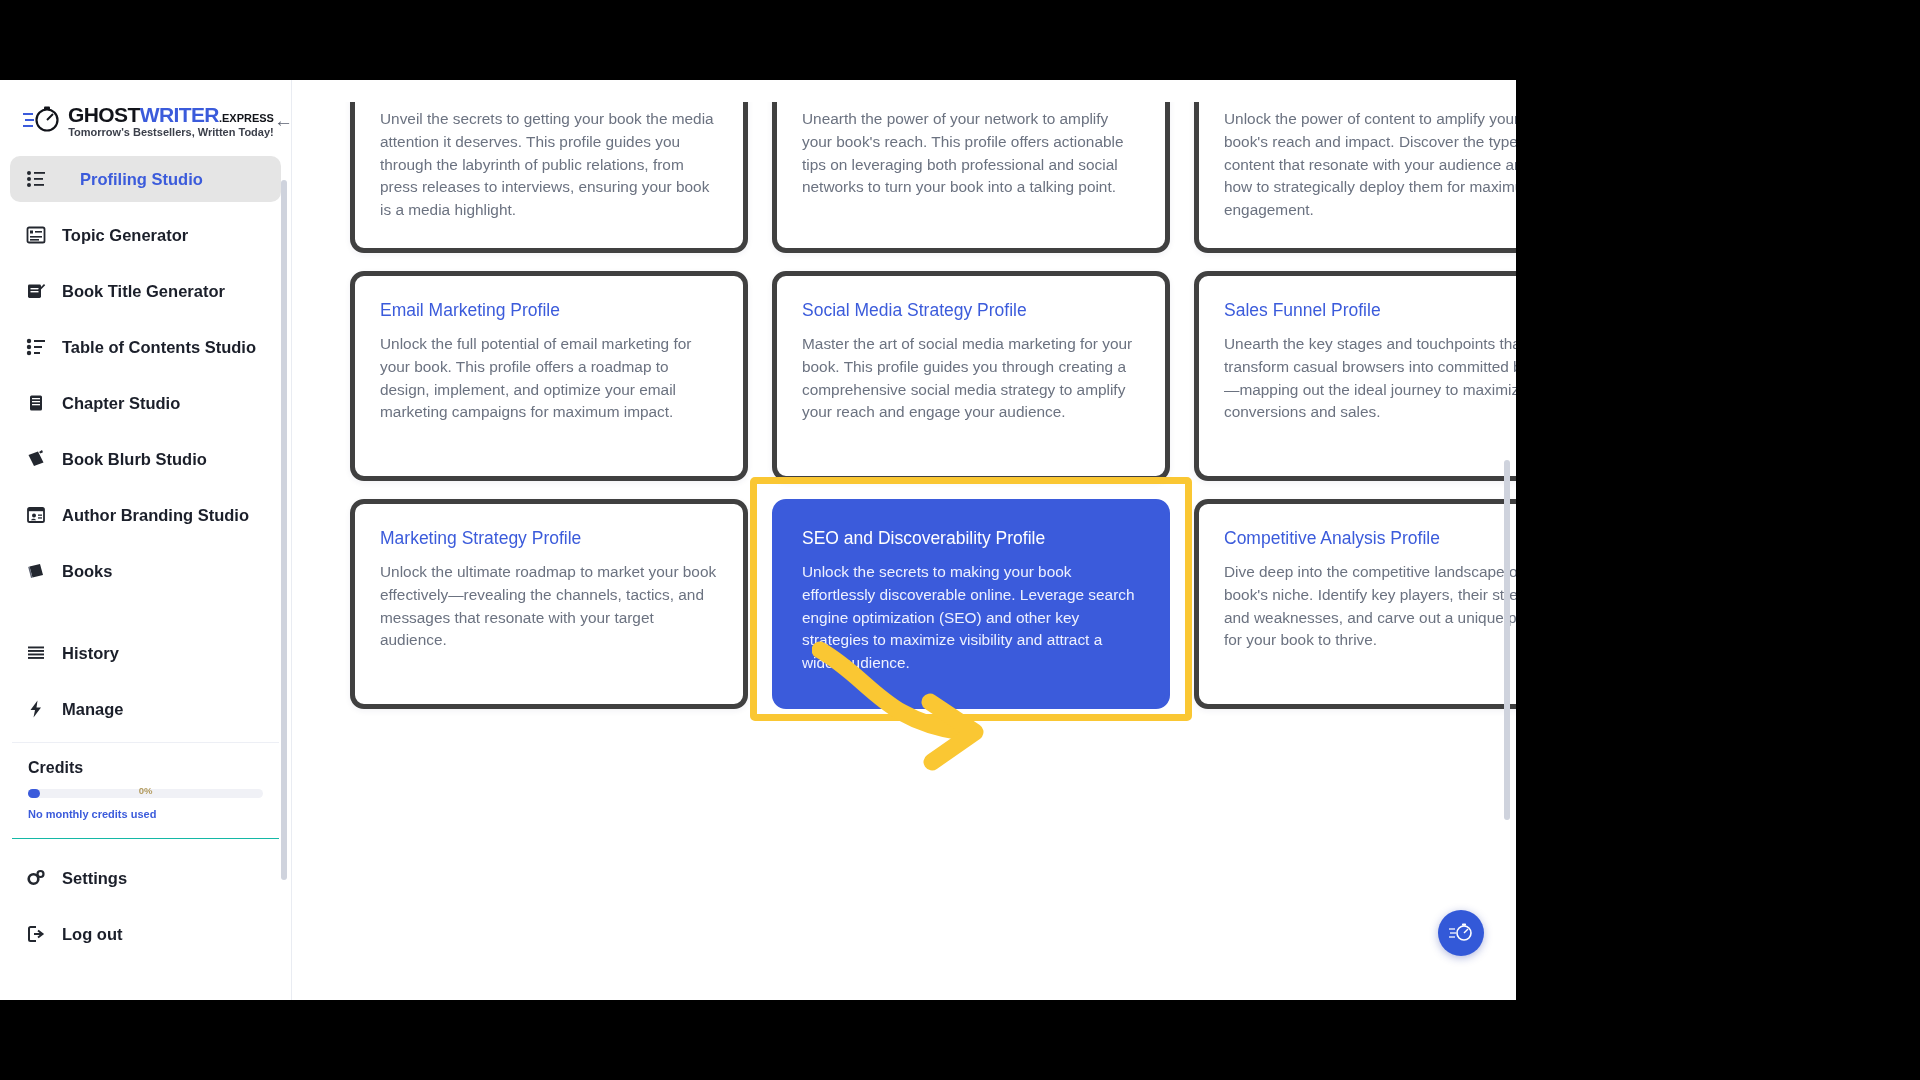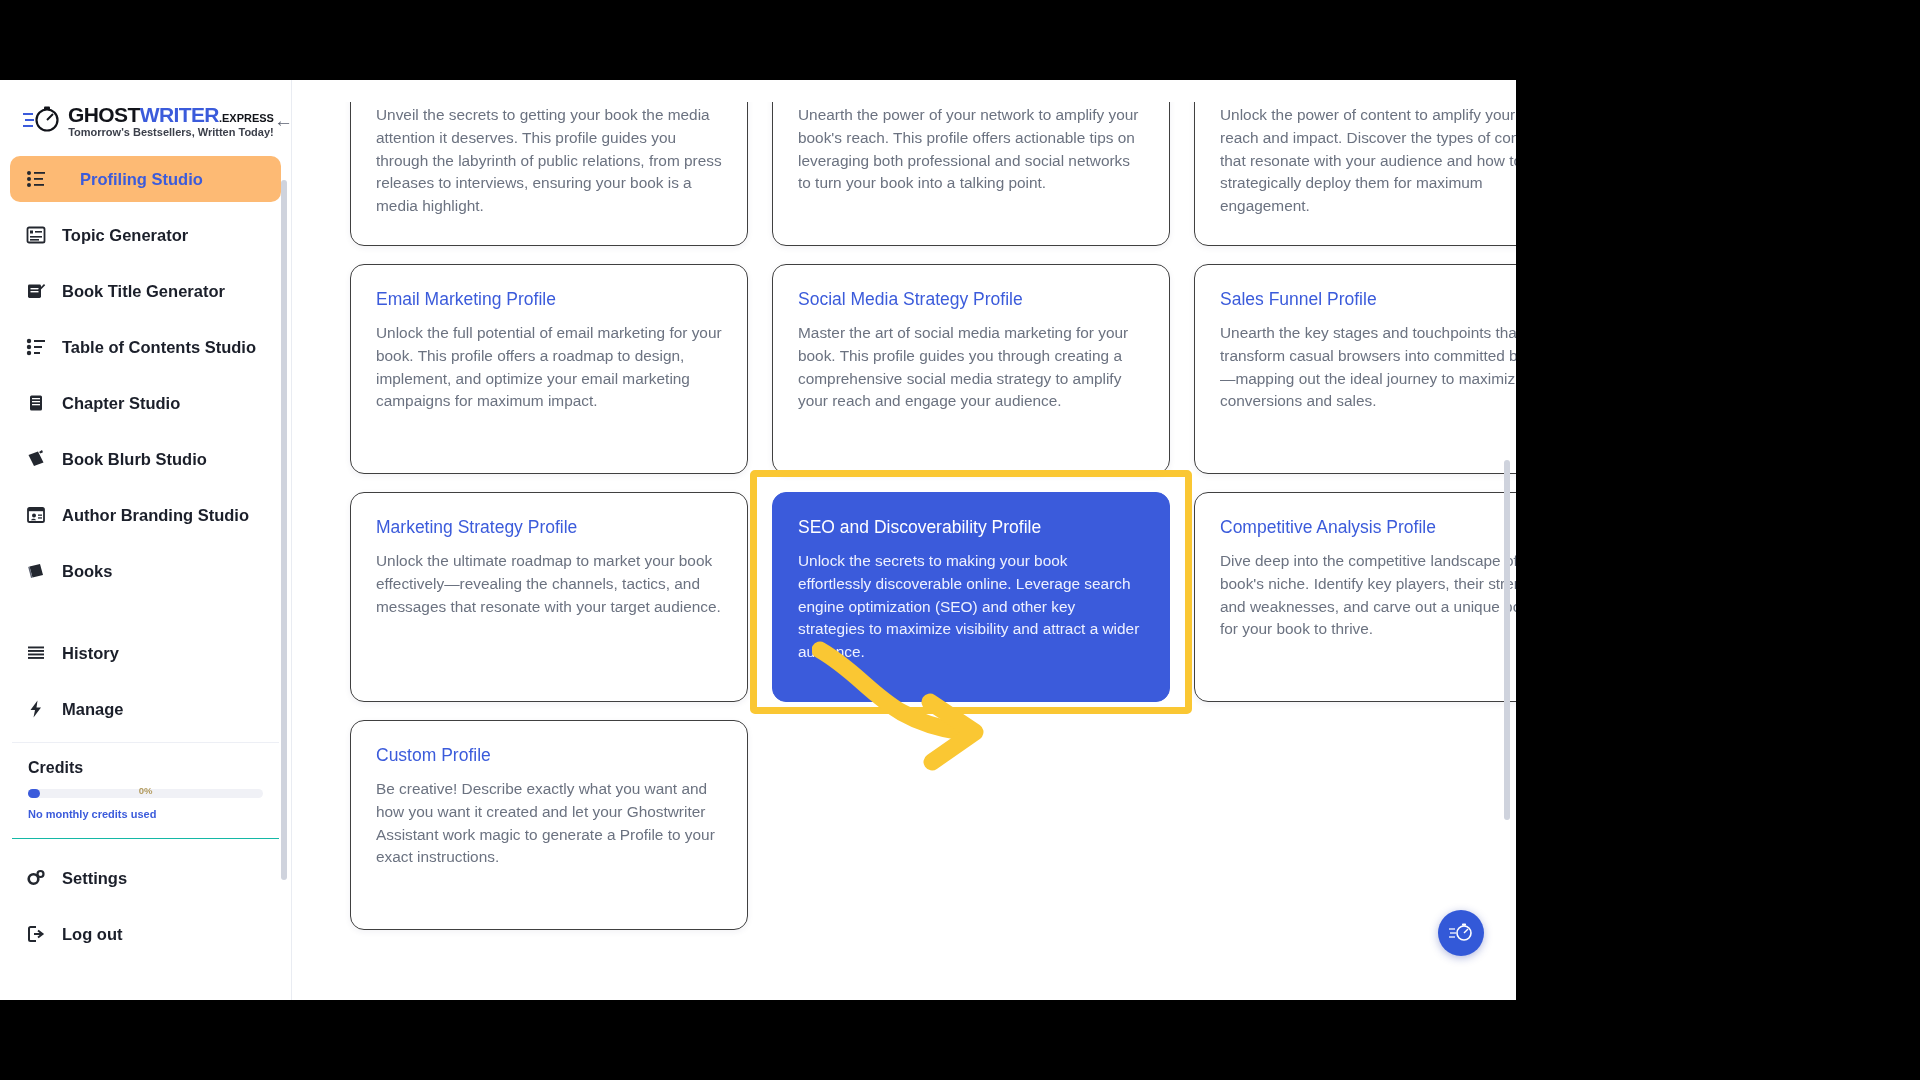--- a/index.html
+++ b/index.html
@@ -59,21 +59,21 @@
   }
 
   .nav { padding: 4px 10px 0 10px; }
   .nav-item {
     display: flex; align-items: center; gap: 14px;
     height: 46px; padding: 0 14px; margin-bottom: 10px;
     border-radius: 10px; cursor: pointer;
     color: #1b1f2a; font-size: 16.5px; font-weight: 600;
     white-space: nowrap;
   }
-  .nav-item.active { background: #fdba74; color: #3b5bdb; gap: 32px; }
+  .nav-item.active { background: #e5e5e5; color: #3b5bdb; gap: 32px; }
   .nav-item .ico {
     width: 24px; height: 24px; flex: 0 0 24px;
     display: flex; align-items: center; justify-content: center;
     font-size: 19px; line-height: 1; color: #23272f;
   }
   .nav-item.active .ico { color: #23272f; }
   .nav-gap { height: 26px; }
 
   .credits-box {
     margin: 6px 12px 0 12px;
@@ -114,21 +114,21 @@
   .cards {
     position: absolute;
     left: 58px; top: -34px;
     width: 1300px;
     display: flex; flex-wrap: wrap;
     gap: 18px 24px;
   }
   .card {
     width: 398px; min-height: 200px;
     background: #ffffff;
-    border: 1px solid #404040;
+    border: 5px solid #404040;
     border-radius: 14px;
     box-shadow: 0 2px 6px rgba(26,35,90,0.06);
     padding: 24px 25px 26px 25px;
     cursor: pointer;
   }
   .card h3 {
     font-size: 17.5px; font-weight: 400; color: #3b5bdb;
     margin-bottom: 12px; line-height: 1.2;
   }
   .card p {
@@ -410,24 +410,20 @@
           <p>Unlock the secrets to making your book effortlessly discoverable online. Leverage search engine optimization (SEO) and other key strategies to maximize visibility and attract a wider audience.</p>
         </div>
         <div class="highlight-ring"></div>
       </div>
 
       <div class="card tall">
         <h3>Competitive Analysis Profile</h3>
         <p>Dive deep into the competitive landscape of your book's niche. Identify key players, their strengths and weaknesses, and carve out a unique position for your book to thrive.</p>
       </div>
 
-      <div class="card tall">
-        <h3>Custom Profile</h3>
-        <p>Be creative! Describe exactly what you want and how you want it created and let your Ghostwriter Assistant work magic to generate a Profile to your exact instructions.</p>
-      </div>
 
     </div>
 
     <div class="clip-top"></div>
 
     <svg class="arrow-overlay" viewBox="0 0 220 140">
       <path d="M8 10 C 60 40, 70 80, 150 92" fill="none" stroke="#fac733" stroke-width="17" stroke-linecap="round"></path>
       <path d="M118 62 L163 92 L120 122" fill="none" stroke="#fac733" stroke-width="17" stroke-linecap="round" stroke-linejoin="round"></path>
     </svg>
 

